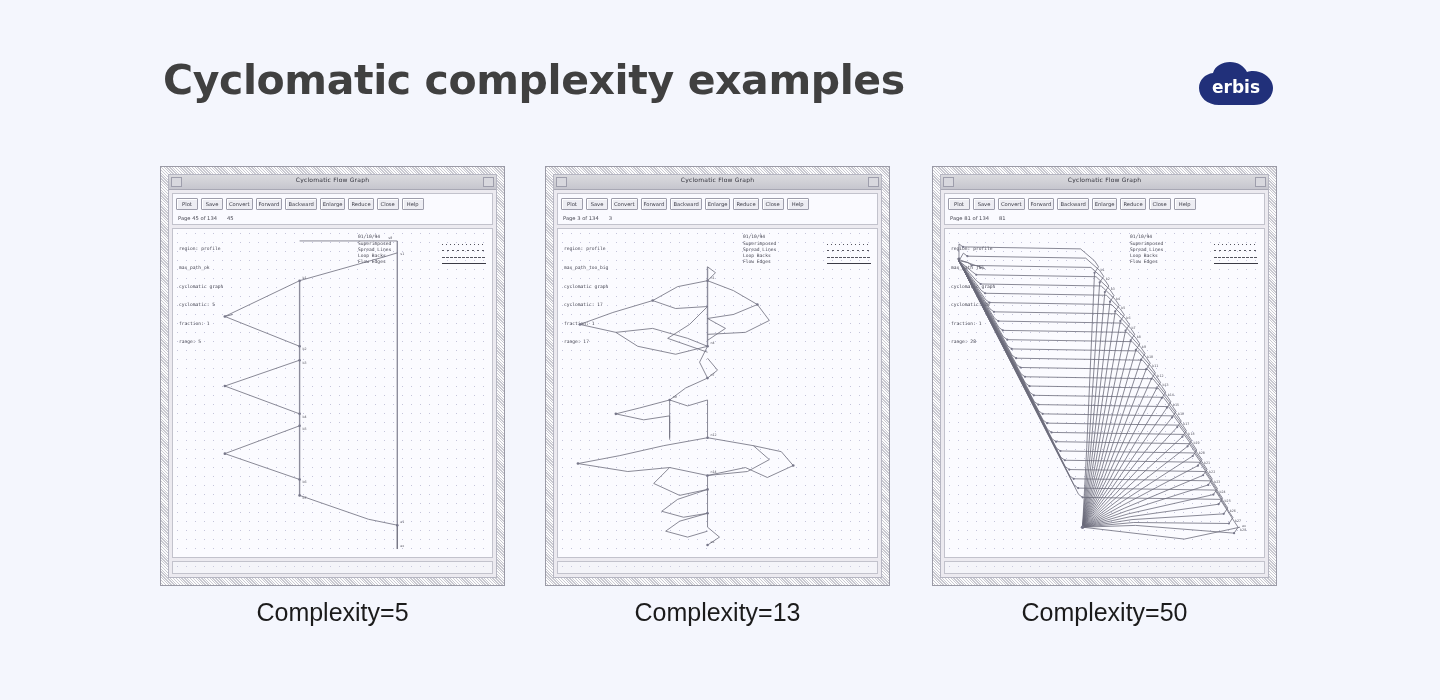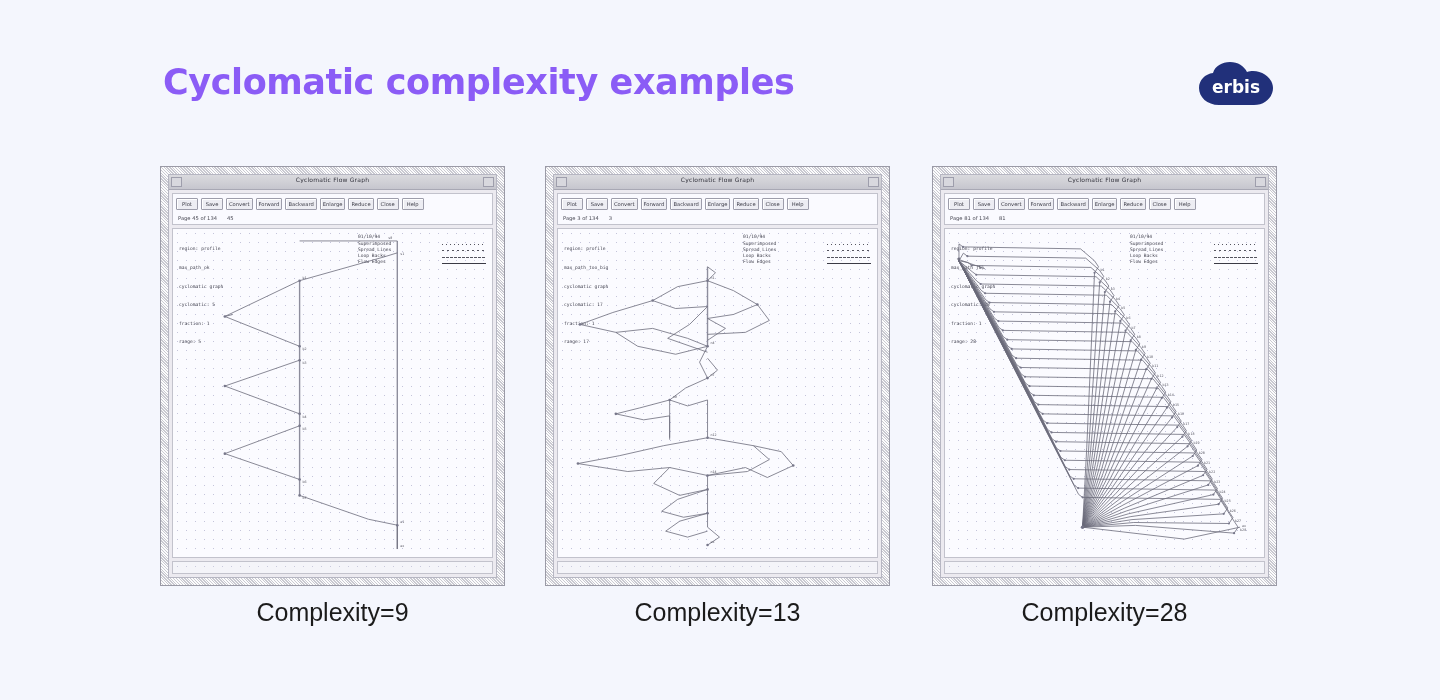--- a/index.html
+++ b/index.html
@@ -19,25 +19,25 @@
   
   .page-header {
     position: absolute;
     left: 0; top: 0;
     width: 1440px;
     height: 150px;
   }
   .page-title {
     position: absolute;
     left: 163px;
-    top: 62px;
-    font-size: 35px;
+    top: 56px;
+    font-size: 41px;
     font-weight: bold;
     letter-spacing: -0.4px;
-    color: #8b5cf6;
+    color: #404040;
     font-family: "DejaVu Sans", sans-serif;
     white-space: nowrap;
   }
 
   
   .logo {
     position: absolute;
     left: 1198px;
     top: 61px;
     width: 76px;
@@ -373,21 +373,21 @@
             <text class="nodelbl" x="228" y="296">e1</text>
             <text class="nodelbl" x="228" y="320">ex</text>
             <text class="nodelbl" x="228" y="26">s1</text>
             <text class="nodelbl" x="216" y="10">s0</text>
           </svg>
         </div>
 
         <div class="win-statusbar"></div>
       </div>
     </div>
-    <div class="caption">Complexity=9</div>
+    <div class="caption">Complexity=5</div>
   </div>
 
   <div class="example example-1">
     <div class="win">
       <div class="win-inner">
 
         <div class="win-titlebar">
           <div class="win-title">Cyclomatic Flow Graph</div>
         </div>
 
@@ -756,16 +756,16 @@
                 <circle cx="138" cy="300" r="1.8"></circle>
                 <polyline points="138,300 240,312 296,300"></polyline>
                 <text x="298" y="300" class="nodelbl">ex</text>
               </g>
           </svg>
         </div>
 
         <div class="win-statusbar"></div>
       </div>
     </div>
-    <div class="caption">Complexity=28</div>
+    <div class="caption">Complexity=50</div>
   </div>
 
 </div>
 
 </body></html>

